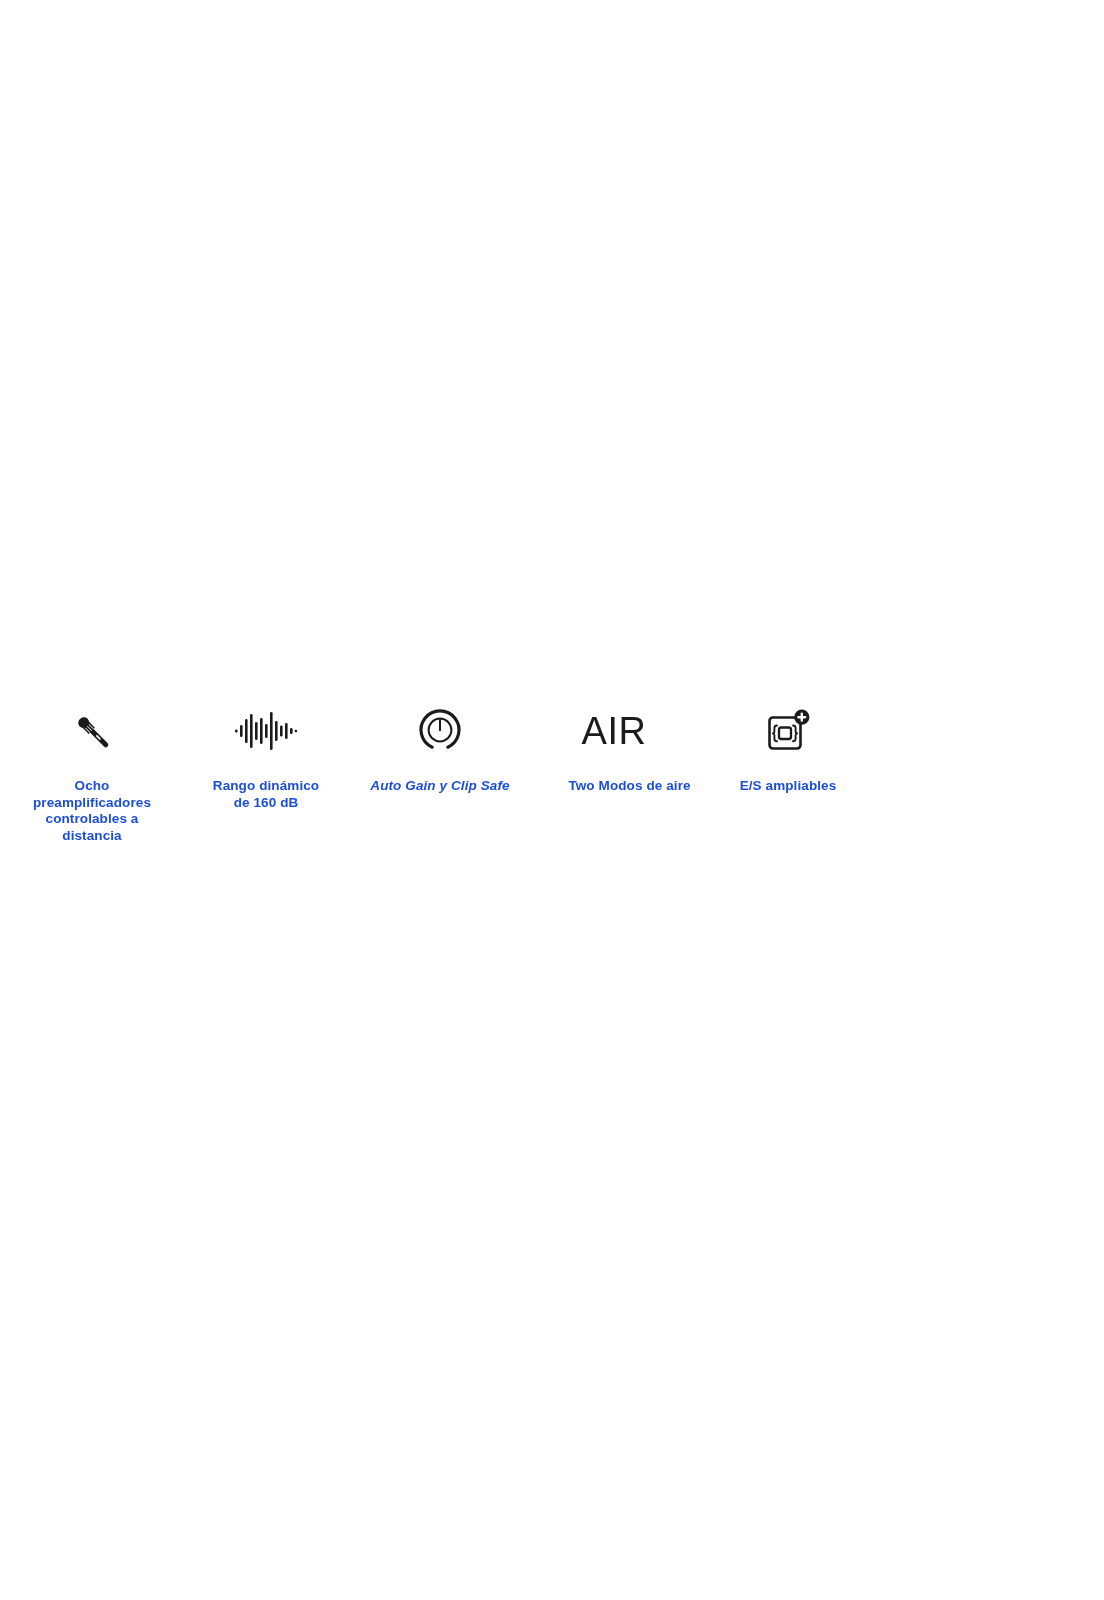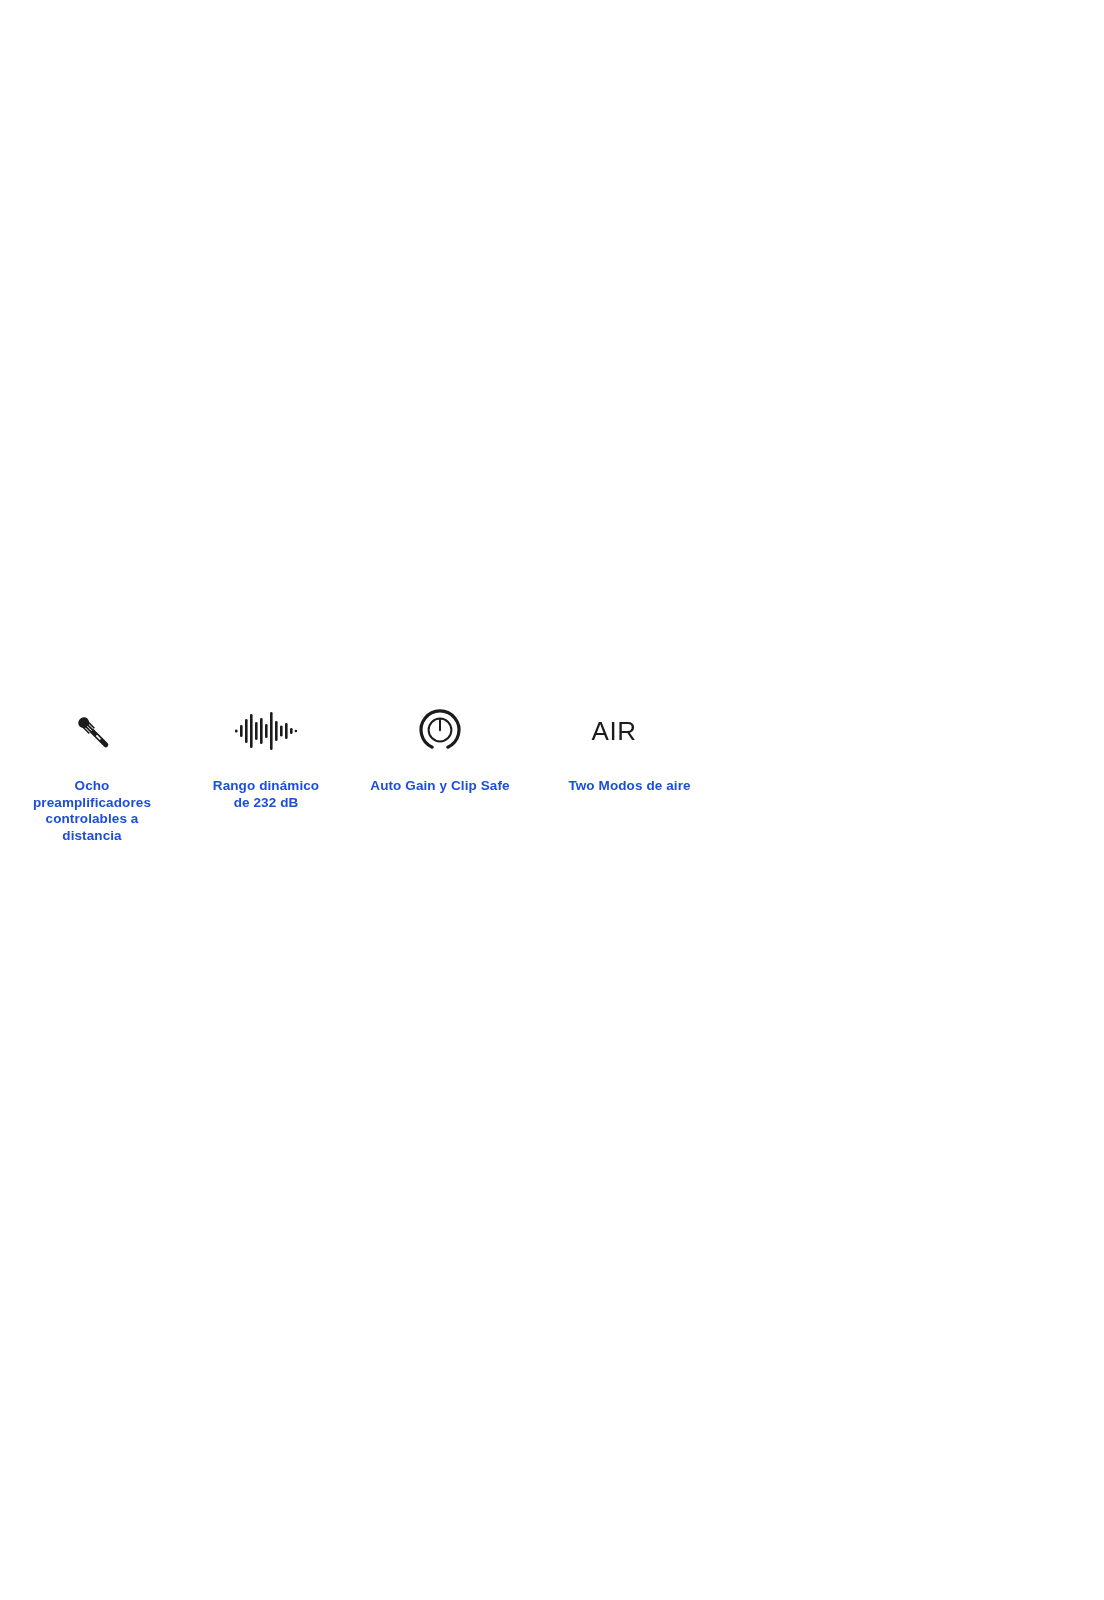--- a/index.html
+++ b/index.html
@@ -47,38 +47,38 @@
   .feature-label {
     font-size: 13.5px;
     font-weight: bold;
     line-height: 16.5px;
     letter-spacing: 0.1px;
     color: #1d4ed8;
     max-width: 130px;
   }
 
   .air-text {
-    font-size: 26px;
+    font-size: 38px;
     font-weight: normal;
     letter-spacing: 0.5px;
     color: #1b1b1b;
     line-height: 1;
   }
 
   
   .col-0 { margin-left: 5px; }
   .col-1 { margin-left: 0px; }
   .col-2 { margin-left: 0px; }
   .col-3 { margin-left: 0px; }
   .col-4 { margin-left: 0px; }
   .col-5 { margin-left: 0px; }
 
   .col-0 .feature-label { max-width: 118px; }
   .col-1 .feature-label { max-width: 125px; }
-  .col-2 .feature-label { max-width: 150px; }
+  .col-2 .feature-label { max-width: 150px; font-style: italic; }
   .col-3 .feature-label { max-width: 150px; margin-left: 31px; }
   .col-4 .feature-label { max-width: 126px; }
   .col-5 .feature-label { max-width: 150px; }
 
   svg { display: block; }
 </style>
 </head>
 <body>
 
 <div class="feature-strip">
@@ -118,21 +118,21 @@
           <rect x="31" y="15" width="2.6" height="14" rx="1.3"></rect>
           <rect x="36" y="3" width="2.6" height="38" rx="1.3"></rect>
           <rect x="41" y="12" width="2.6" height="20" rx="1.3"></rect>
           <rect x="46" y="16.5" width="2.6" height="11" rx="1.3"></rect>
           <rect x="51" y="14" width="2.6" height="16" rx="1.3"></rect>
           <rect x="56" y="19" width="2.6" height="6" rx="1.3"></rect>
           <rect x="60.6" y="20.8" width="2.6" height="2.4" rx="1.2"></rect>
         </g>
       </svg>
     </div>
-    <div class="feature-label">Rango dinámico de 232 dB</div>
+    <div class="feature-label">Rango dinámico de 160 dB</div>
   </div>
 
   <div class="feature-item col-2">
     <div class="icon-box">
       <svg width="48" height="48" viewBox="0 0 48 48" aria-hidden="true">
 
         <path d="M16.2 40.2 A19 19 0 1 1 31.8 40.2" fill="none" stroke="#1b1b1b" stroke-width="3.2" stroke-linecap="round"></path>
 
         <circle cx="24" cy="23" r="11.4" fill="none" stroke="#1b1b1b" stroke-width="2"></circle>
 
@@ -143,14 +143,32 @@
   </div>
 
   <div class="feature-item col-3">
     <div class="icon-box">
       <span class="air-text">AIR</span>
     </div>
     <div class="feature-label">Two Modos de aire</div>
   </div>
 
 
+  <div class="feature-item col-5">
+    <div class="icon-box">
+      <svg width="50" height="50" viewBox="0 0 50 50" aria-hidden="true">
+
+        <rect x="6.5" y="11.5" width="31" height="31" rx="3.4" fill="none" stroke="#1b1b1b" stroke-width="2.6"></rect>
+
+        <rect x="16" y="21.5" width="12" height="11.5" rx="2.2" fill="none" stroke="#1b1b1b" stroke-width="2.3"></rect>
+
+        <path d="M14 19.5 q-2.6 0 -2.6 2.5 l0 3 q0 2.4 -1.6 2.4 q1.6 0 1.6 2.4 l0 3 q0 2.5 2.6 2.5" fill="none" stroke="#1b1b1b" stroke-width="1.9" stroke-linecap="round" stroke-linejoin="round"></path>
+        <path d="M30 19.5 q2.6 0 2.6 2.5 l0 3 q0 2.4 1.6 2.4 q-1.6 0 -1.6 2.4 l0 3 q0 2.5 -2.6 2.5" fill="none" stroke="#1b1b1b" stroke-width="1.9" stroke-linecap="round" stroke-linejoin="round"></path>
+
+        <circle cx="38.8" cy="11.2" r="7.6" fill="#1b1b1b"></circle>
+        <rect x="37.6" y="6.6" width="2.4" height="9.2" rx="1.1" fill="#ffffff"></rect>
+        <rect x="34.2" y="10" width="9.2" height="2.4" rx="1.1" fill="#ffffff"></rect>
+      </svg>
+    </div>
+    <div class="feature-label">E/S ampliables</div>
+  </div>
 
 </div>
 
 </body></html>

